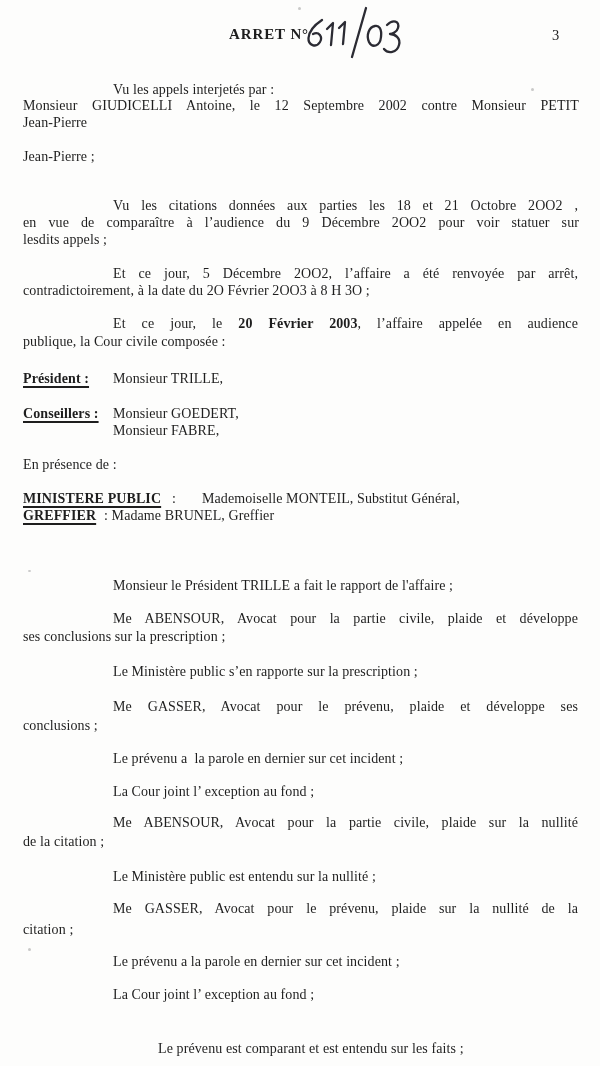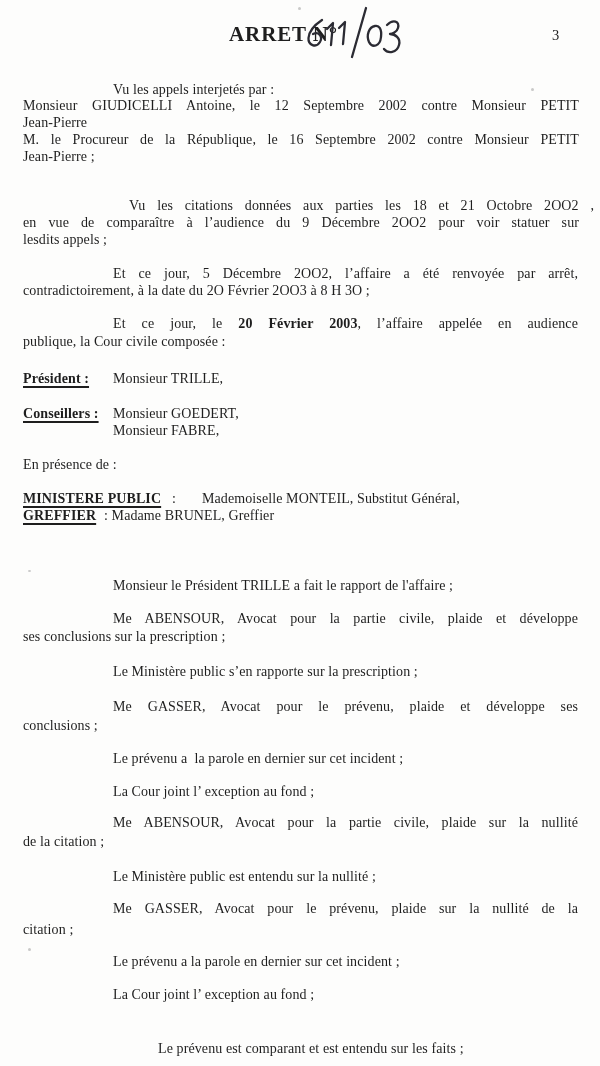--- a/index.html
+++ b/index.html
@@ -16,21 +16,21 @@
     white-space:normal;text-align:justify;text-align-last:justify;
   }
   .b{font-weight:700;}
   .lbl{
     font-weight:700;
     text-decoration:underline;
     text-decoration-thickness:1.5px;
     text-underline-offset:2.5px;
   }
   .hdr{
-    position:absolute;font-weight:700;font-size:21px;letter-spacing:.9px;
+    position:absolute;font-weight:700;font-size:15px;letter-spacing:.9px;
     line-height:17px;white-space:pre;
   }
   .pgnum{position:absolute;font-size:14.5px;line-height:17px;}
   .hand{position:absolute;}
   .speck{position:absolute;background:#8a8a8a;opacity:.45;border-radius:50%;}
 </style>
 </head>
 <body>
 
 <div class="page">
@@ -45,24 +45,23 @@
       <path d="M49 52 L63 3"></path>
       <path d="M72 21 C66 22 63 30 66 37 C69 43 77 42 78 32 C79 24 76 20 72 21"></path>
       <path d="M84 20 C90 14 97 16 95 23 C94 27 89 29 87 29 C92 29 98 33 96 40 C94 48 85 49 81 44"></path>
     </g>
   </svg>
   <div class="pgnum" style="left:552px;top:27px;">3</div>
 
   <div class="ln" style="left:113px;top:81px;">Vu les appels interjetés par :</div>
   <div class="ln jl" style="left:23px;top:97px;width:556px;">Monsieur GIUDICELLI Antoine, le 12 Septembre 2002 contre Monsieur PETIT</div>
   <div class="ln" style="left:23px;top:114px;">Jean-Pierre</div>
-  <div class="ln jl" style="left:23px;top:131px;width:556px;">M. le Procureur de la République, le 16 Septembre 2002 contre Monsieur PETIT</div>
   <div class="ln" style="left:23px;top:148px;">Jean-Pierre ;</div>
 
-  <div class="ln jl" style="left:113px;top:197px;width:465px;margin-left:16px;">Vu les citations données aux parties les 18 et 21 Octobre 2OO2 ,</div>
+  <div class="ln jl" style="left:113px;top:197px;width:465px;">Vu les citations données aux parties les 18 et 21 Octobre 2OO2 ,</div>
   <div class="ln jl" style="left:23px;top:214px;width:556px;">en vue de comparaître à l’audience du 9 Décembre 2OO2 pour voir statuer sur</div>
   <div class="ln" style="left:23px;top:231px;">lesdits appels ;</div>
 
   <div class="ln jl" style="left:113px;top:265px;width:465px;">Et ce jour, 5 Décembre 2OO2, l’affaire a été renvoyée par arrêt,</div>
   <div class="ln" style="left:23px;top:282px;">contradictoirement, à la date du 2O Février 2OO3 à 8 H 3O ;</div>
 
   <div class="ln jl" style="left:113px;top:315px;width:465px;"><span>Et ce jour, le </span><span class="b">20 Février 2003</span><span>, l’affaire appelée en audience</span></div>
   <div class="ln" style="left:23px;top:333px;">publique, la Cour civile composée :</div>
 
   <div class="ln lbl" style="left:23px;top:370px;">Président :</div>

